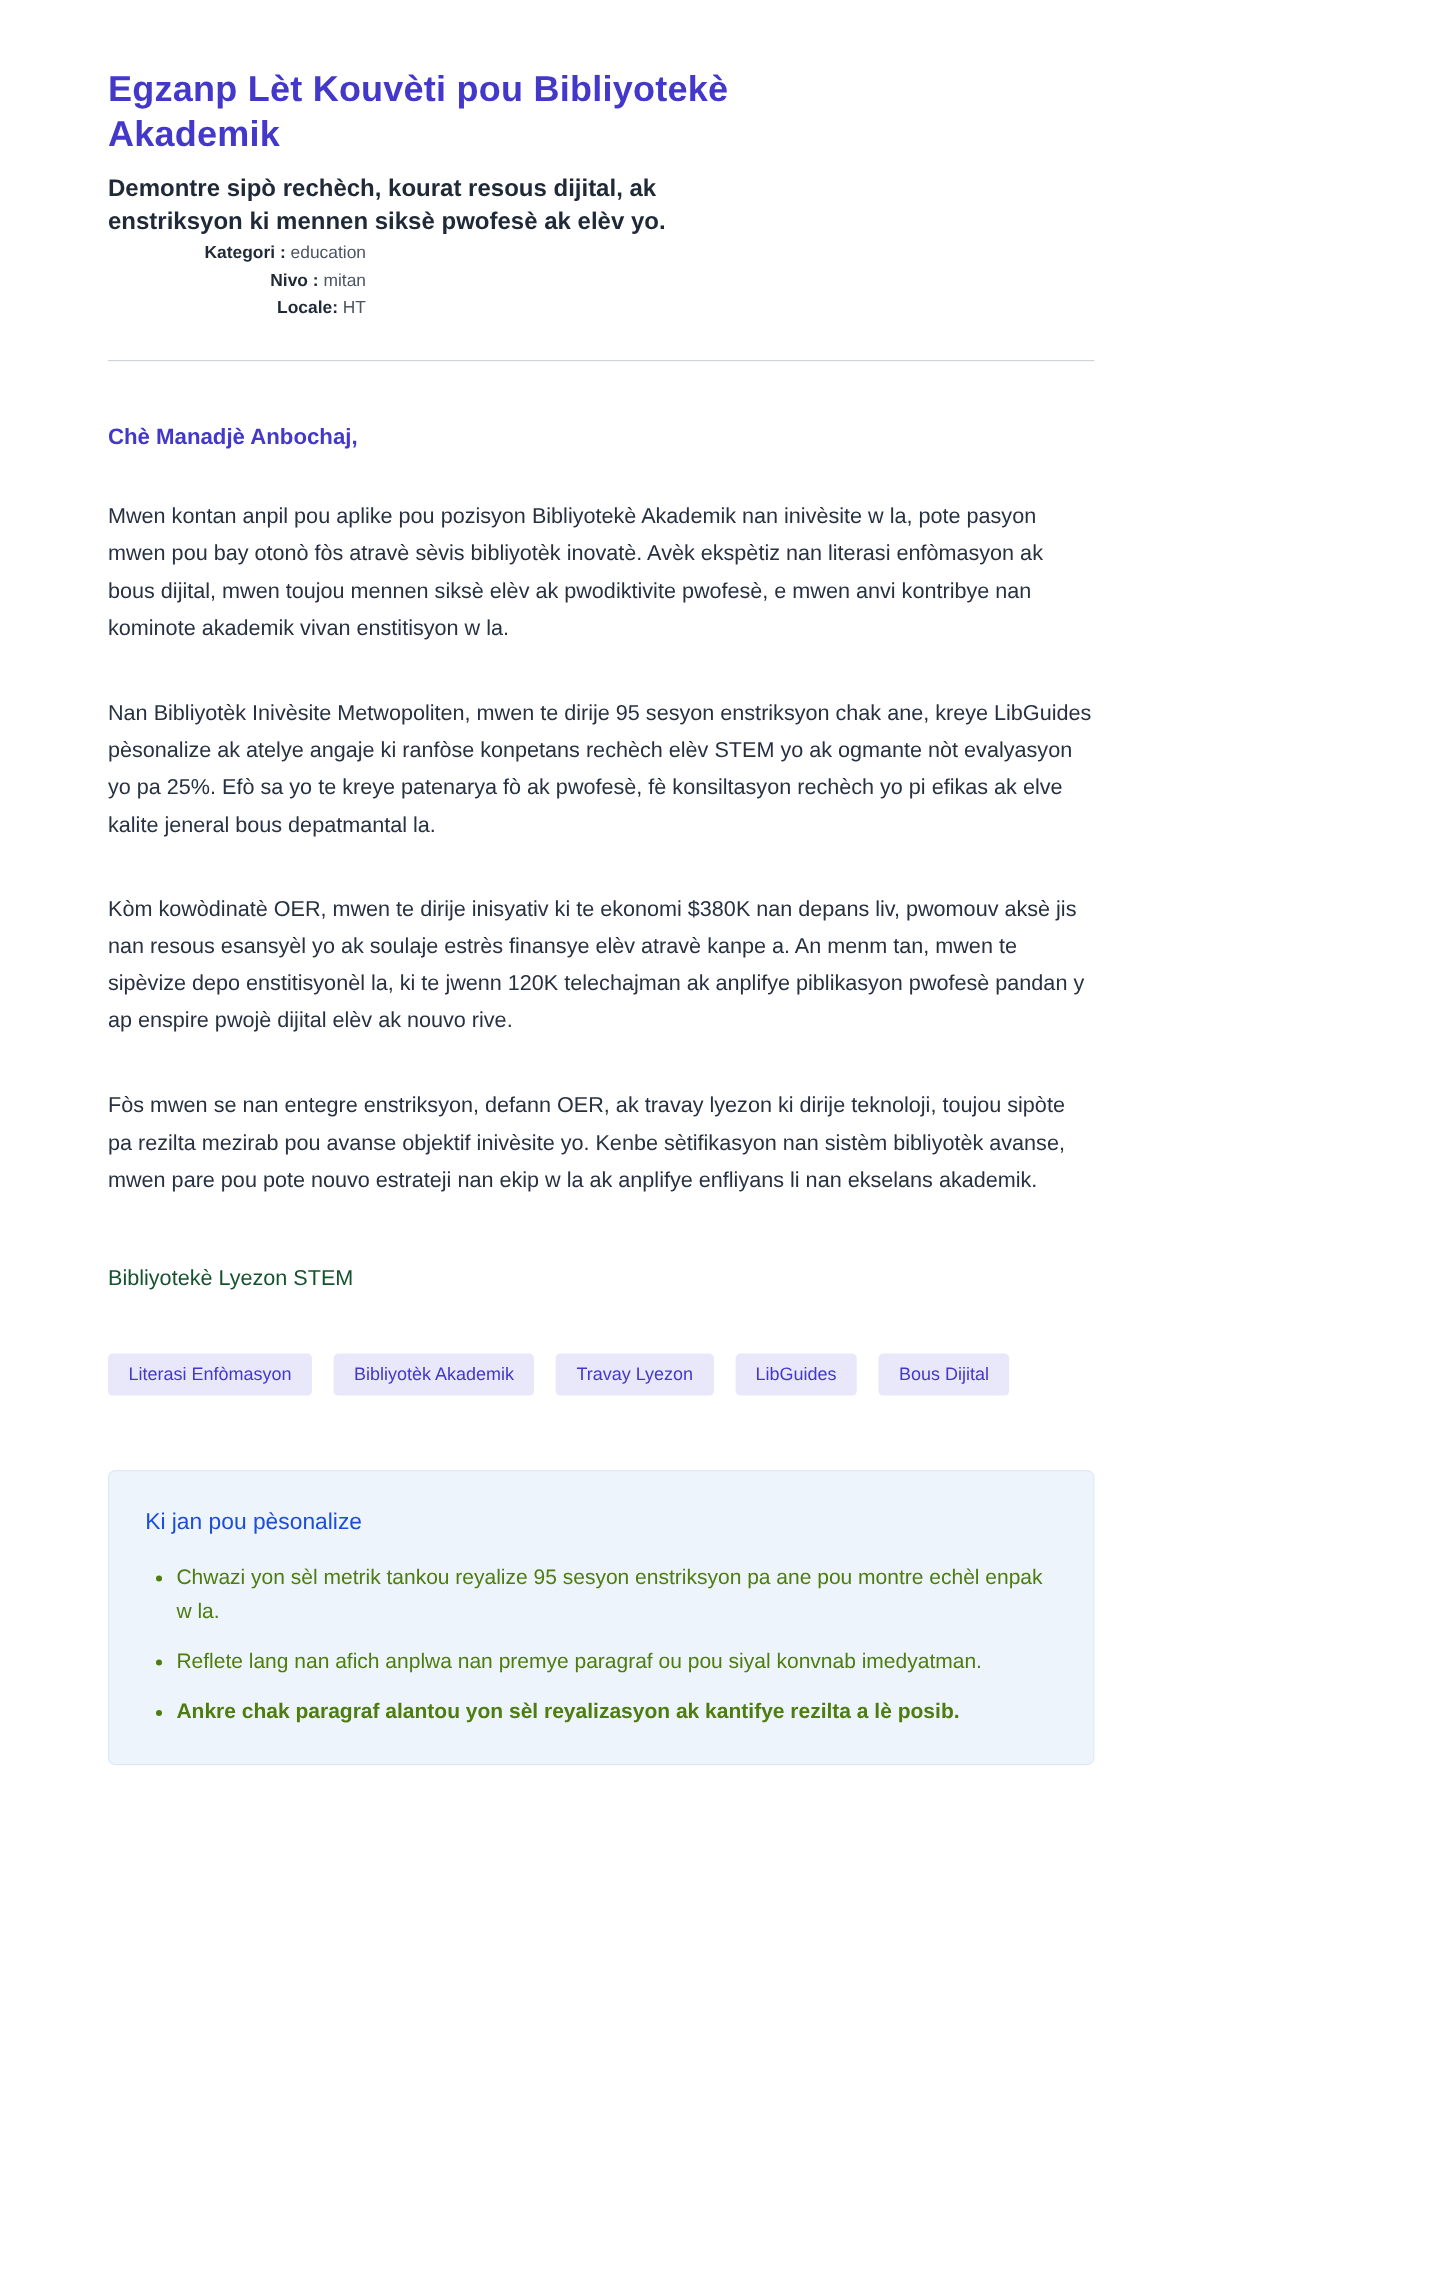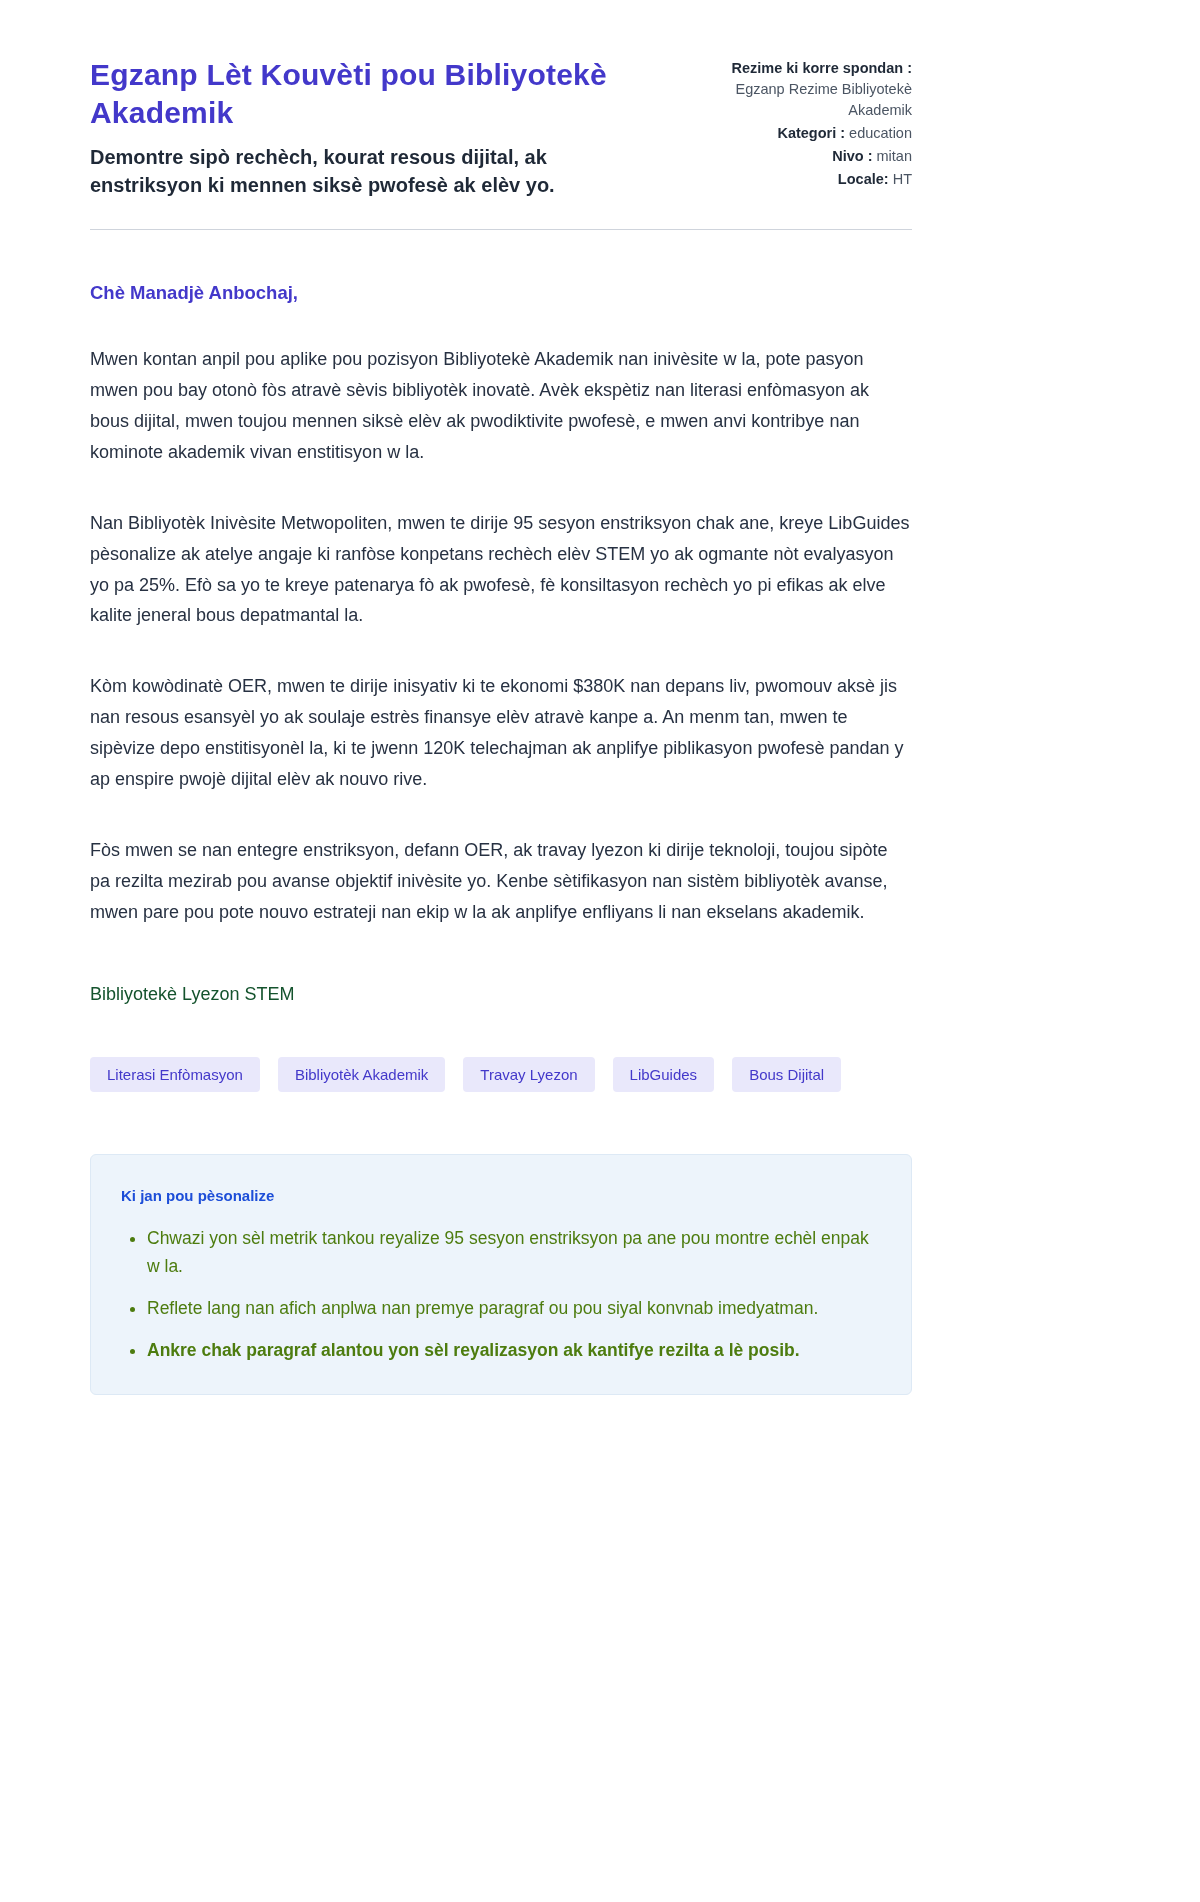--- a/index.html
+++ b/index.html
@@ -19,20 +19,21 @@
     width: 822px;
     margin-left: 90px;
     padding-top: 56px;
   }
 
   
   .header {
     display: flex;
     justify-content: space-between;
     align-items: flex-start;
+    flex-direction: column;
   }
   .header-left { width: 560px; }
   .page-title {
     color: #4338ca;
     font-size: 30px;
     font-weight: bold;
     line-height: 1.28;
     letter-spacing: 0.2px;
   }
   .page-subtitle {
@@ -109,22 +110,22 @@
   .tips-box {
     margin-top: 62px;
     margin-bottom: 80px;
     background: #edf4fb;
     border: 1px solid #dde9f5;
     border-radius: 6px;
     padding: 32px 30px 30px 30px;
   }
   .tips-title {
     color: #1d4ed8;
-    font-size: 15px;
-    font-weight: bold;
+    font-size: 19px;
+    font-weight: normal;
     margin-bottom: 20px;
   }
   .tips-list {
     list-style: disc;
     padding-left: 26px;
   }
   .tips-list li {
     font-size: 17.5px;
     line-height: 1.6;
     color: #4d7c0f;
@@ -137,24 +138,20 @@
 
 <div class="page">
   <div class="container">
 
     <div class="header">
       <div class="header-left">
         <h1 class="page-title">Egzanp Lèt Kouvèti pou Bibliyotekè Akademik</h1>
         <div class="page-subtitle">Demontre sipò rechèch, kourat resous dijital, ak enstriksyon ki mennen siksè pwofesè ak elèv yo.</div>
       </div>
       <div class="meta">
-        <div class="meta-row">
-          <span class="meta-label">Rezime ki korre spondan :</span>
-          <span class="meta-value">Egzanp Rezime Bibliyotekè Akademik</span>
-        </div>
         <div class="meta-row">
           <span class="meta-label">Kategori :</span>
           <span class="meta-value">education</span>
         </div>
         <div class="meta-row">
           <span class="meta-label">Nivo :</span>
           <span class="meta-value">mitan</span>
         </div>
         <div class="meta-row">
           <span class="meta-label">Locale:</span>

